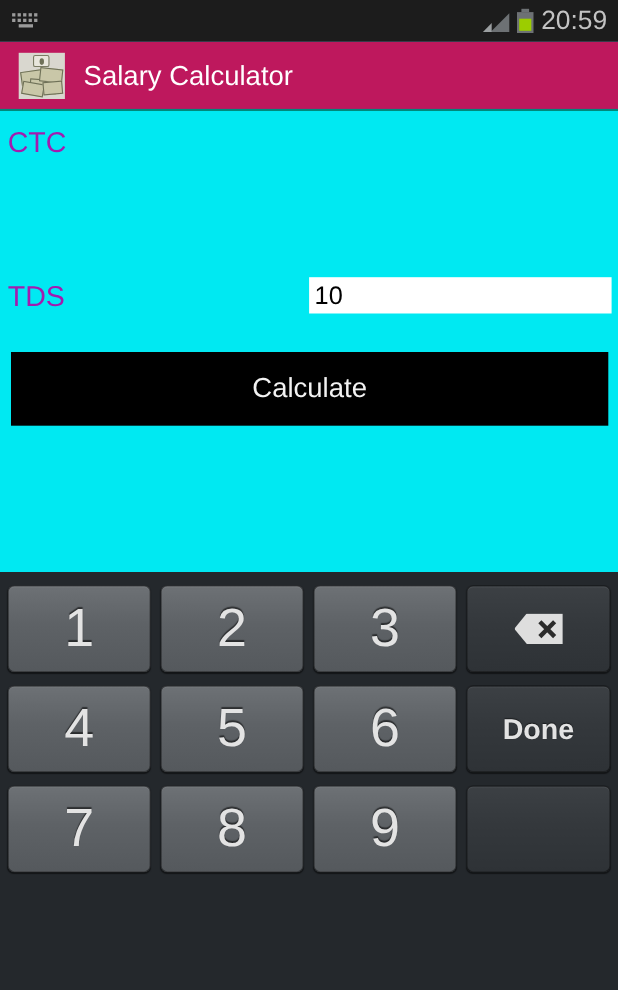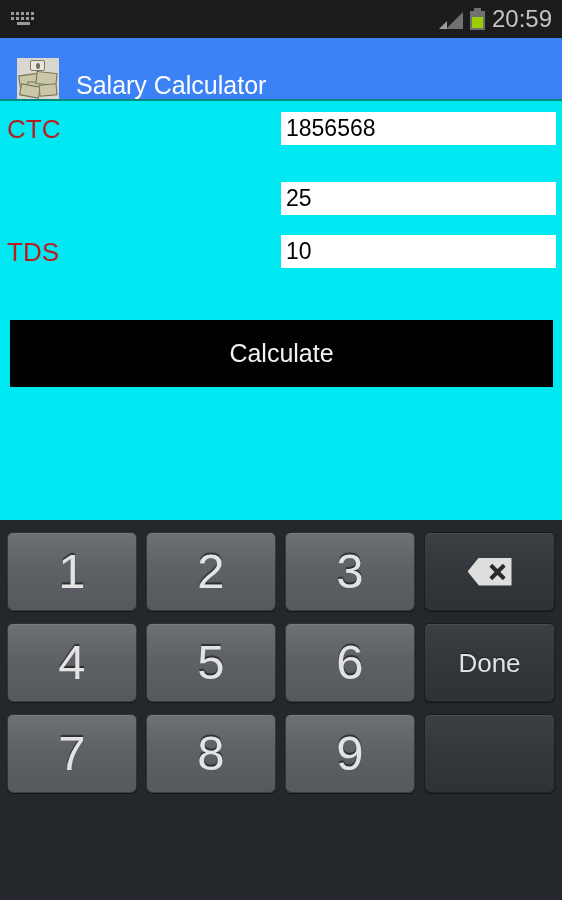--- a/index.html
+++ b/index.html
@@ -94,23 +94,23 @@
     font-size: 24px;
     line-height: 24px;
     letter-spacing: 0px;
   }
 
   
   #appbar {
     position: absolute;
     left: 0; top: 38px;
     width: 562px; height: 62px;
-    background: #3b82f6;
+    background: #be185d;
     display: flex;
-    align-items: flex-end;
+    align-items: center;
   }
   #appbar-underline {
     position: absolute;
     left: 0; top: 99px;
     width: 562px; height: 2px;
     background: #00897c;
   }
   .app-icon {
     width: 42px; height: 42px;
     margin-left: 17px;
@@ -163,21 +163,21 @@
     width: 562px;
     height: 40px;
   }
   .field-label {
     position: absolute;
     left: 7px;
     top: 0;
     height: 40px;
     line-height: 40px;
     font-size: 26px;
-    color: #b91c1c;
+    color: #a21caf;
     white-space: nowrap;
   }
   .field-input {
     position: absolute;
     left: 281px;
     top: 3px;
     width: 275px;
     height: 33px;
     background: #ffffff;
     border: 0;
@@ -185,21 +185,21 @@
     padding: 0 0 0 5px;
     margin: 0;
     box-sizing: border-box;
     font-family: "Liberation Sans", sans-serif;
     font-size: 23px;
     color: #000000;
     border-radius: 0;
   }
   #row-ctc  { top: 8px; }
   #row-hike { top: 78px; }
-  #row-tds  { top: 131px; }
+  #row-tds  { top: 148px; }
 
   #calculate-button {
     position: absolute;
     left: 10px;
     top: 219px;
     width: 543px;
     height: 67px;
     background: #000000;
     border: 0;
     color: #f2f2f2;
@@ -252,20 +252,21 @@
     justify-content: center;
     cursor: pointer;
     border: 1px solid rgba(0,0,0,0.45);
     box-shadow: 0 1px 1px rgba(0,0,0,0.5), inset 0 1px 0 rgba(255,255,255,0.07);
   }
   .key.num {
     background: linear-gradient(to bottom, #6d7175 0%, #5e6266 45%, #55595d 100%);
   }
   .key.fn {
     background: linear-gradient(to bottom, #3c4044 0%, #34383c 45%, #2e3236 100%);
+    font-weight: bold;
   }
   .key.blank {
     background: linear-gradient(to bottom, #3c4044 0%, #34383c 45%, #2e3236 100%);
   }
   .key-col-0 { left: 7px;   width: 130px; }
   .key-col-1 { left: 146px; width: 130px; }
   .key-col-2 { left: 285px; width: 130px; }
   .key-col-3 { left: 424px; width: 131px; }
 
   .key-label-num {
@@ -389,25 +390,23 @@
       <span class="coin"></span>
     </span>
     <span class="app-title">Salary Calculator</span>
   </div>
   <div id="appbar-underline"></div>
 
   <div id="form-area">
 
     <div class="field-row" id="row-ctc">
       <span class="field-label">CTC</span>
-      <input class="field-input" type="text" value="1856568" style="">
     </div>
 
     <div class="field-row" id="row-hike">
-      <input class="field-input" type="text" value="25" style="">
     </div>
 
     <div class="field-row" id="row-tds">
       <span class="field-label">TDS</span>
       <input class="field-input" type="text" value="10" style="">
     </div>
 
     <button id="calculate-button">Calculate</button>
 
   </div>

